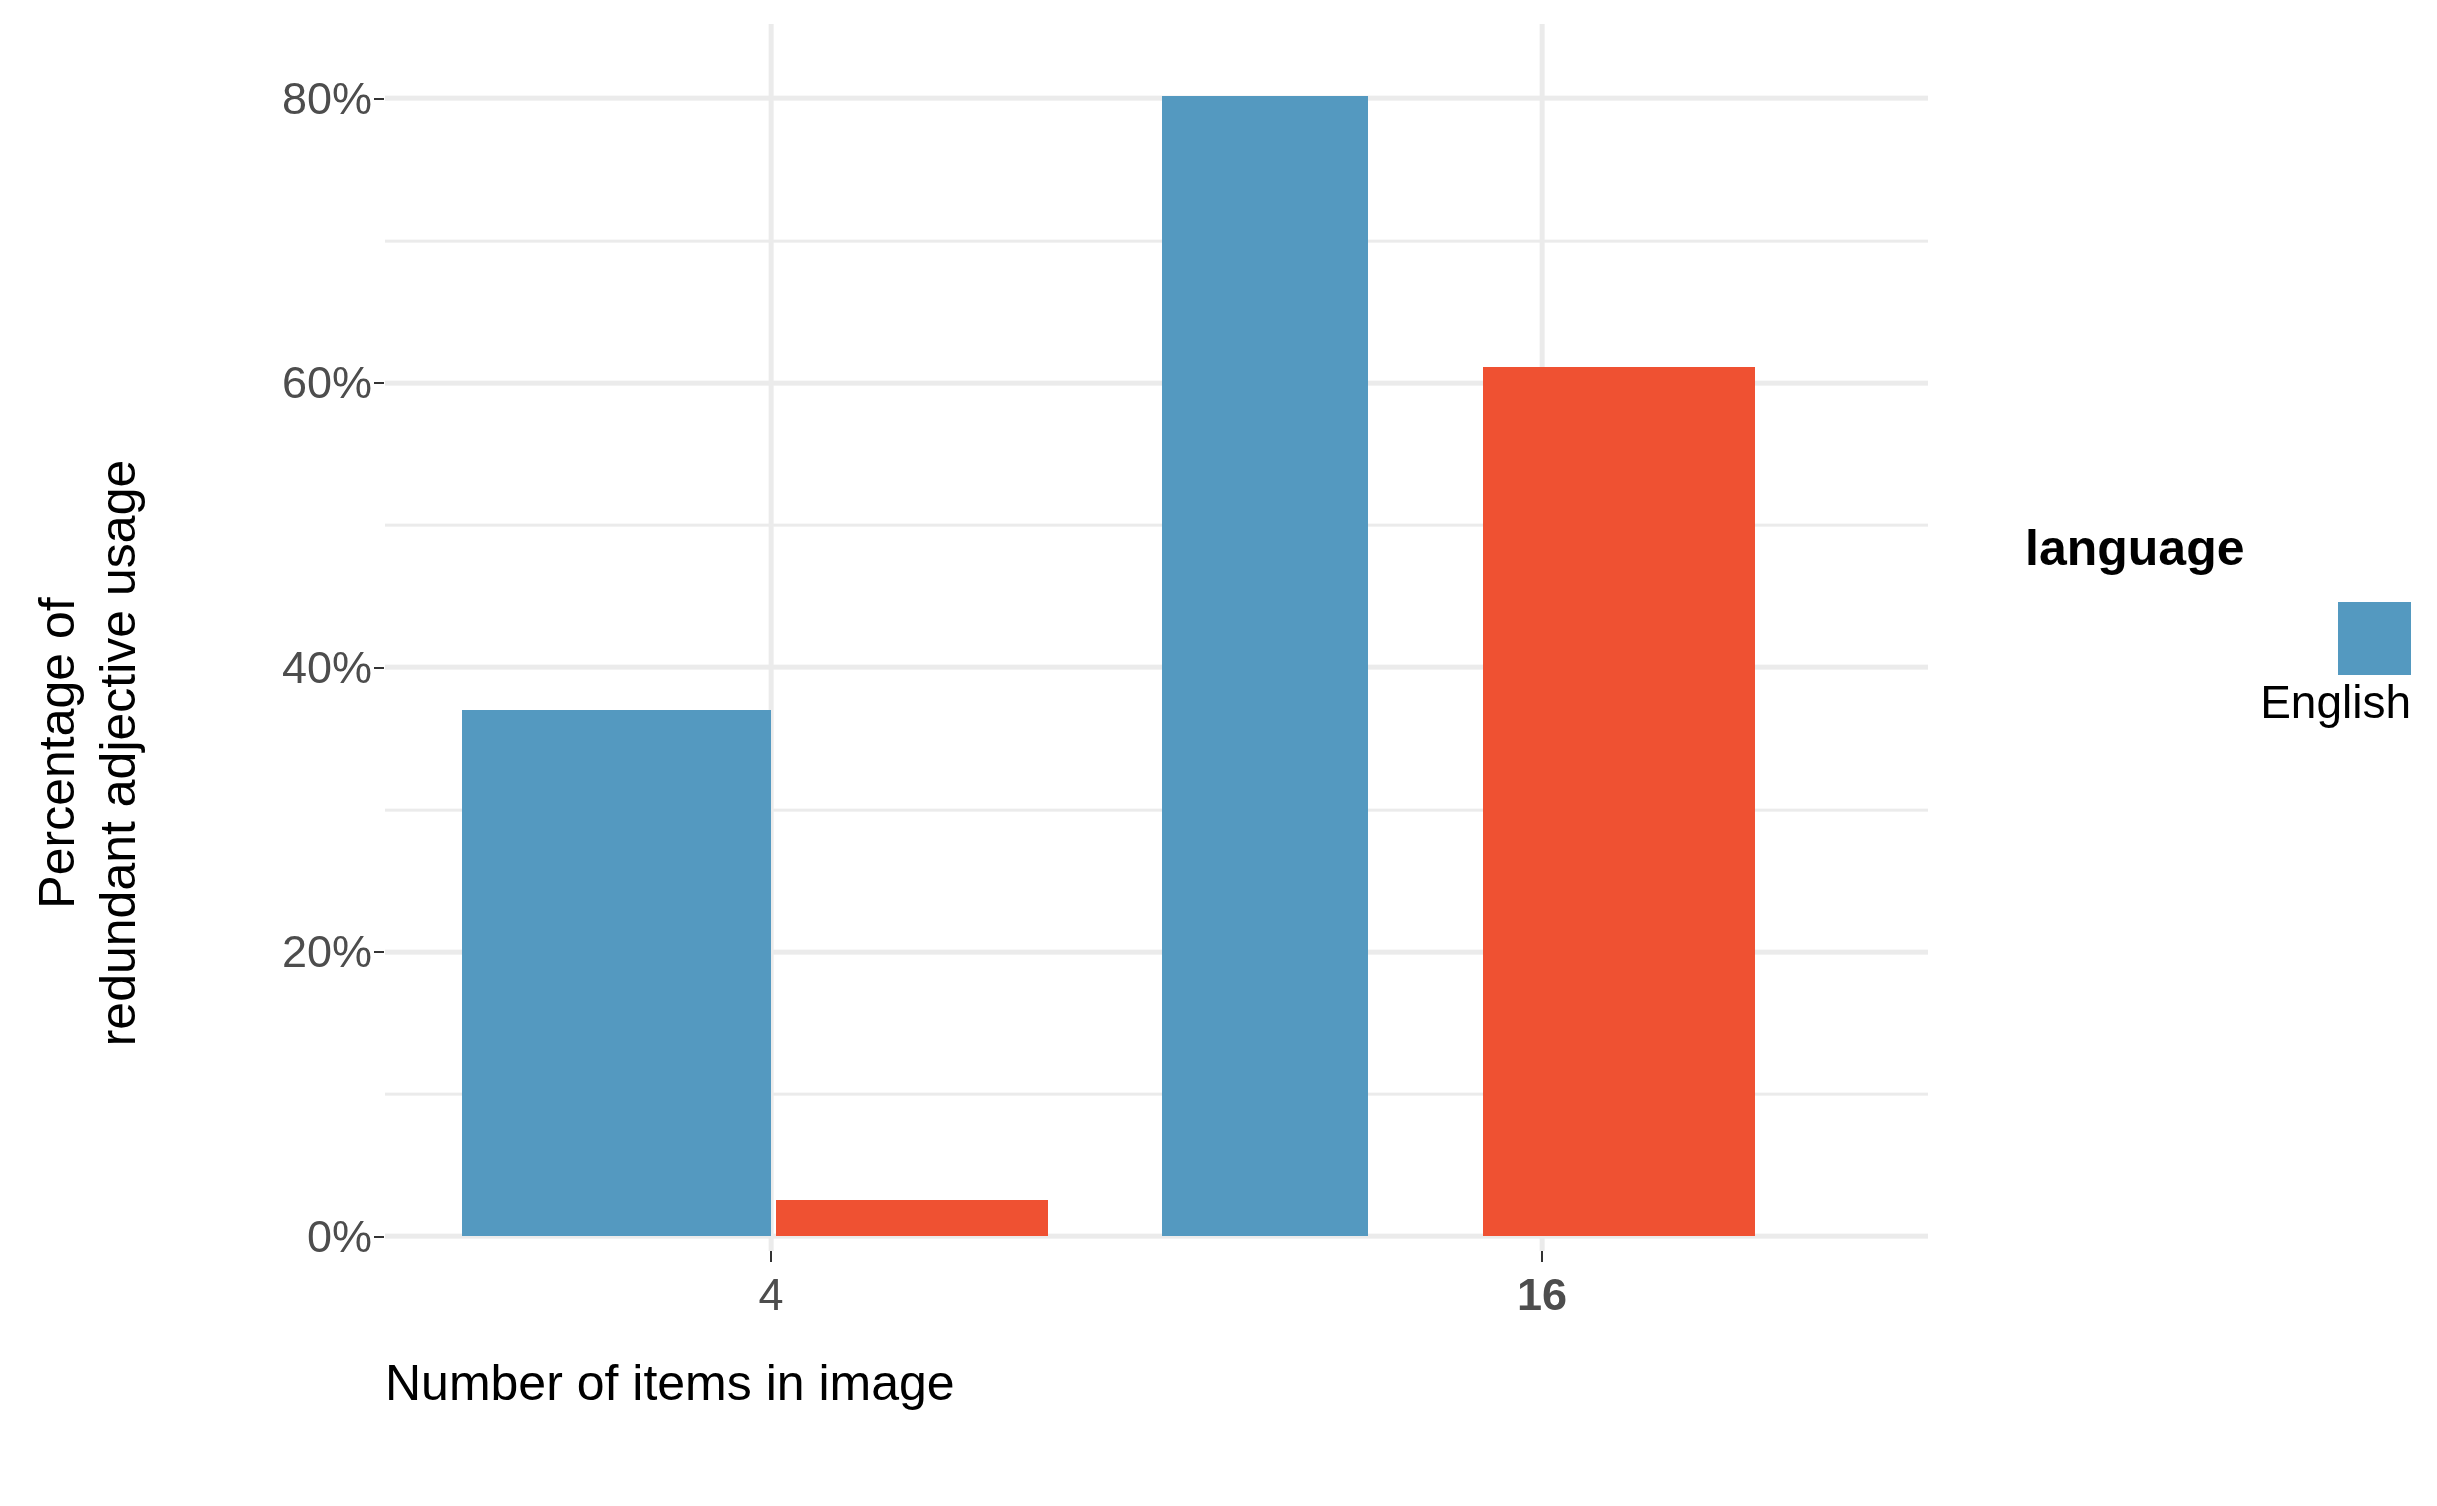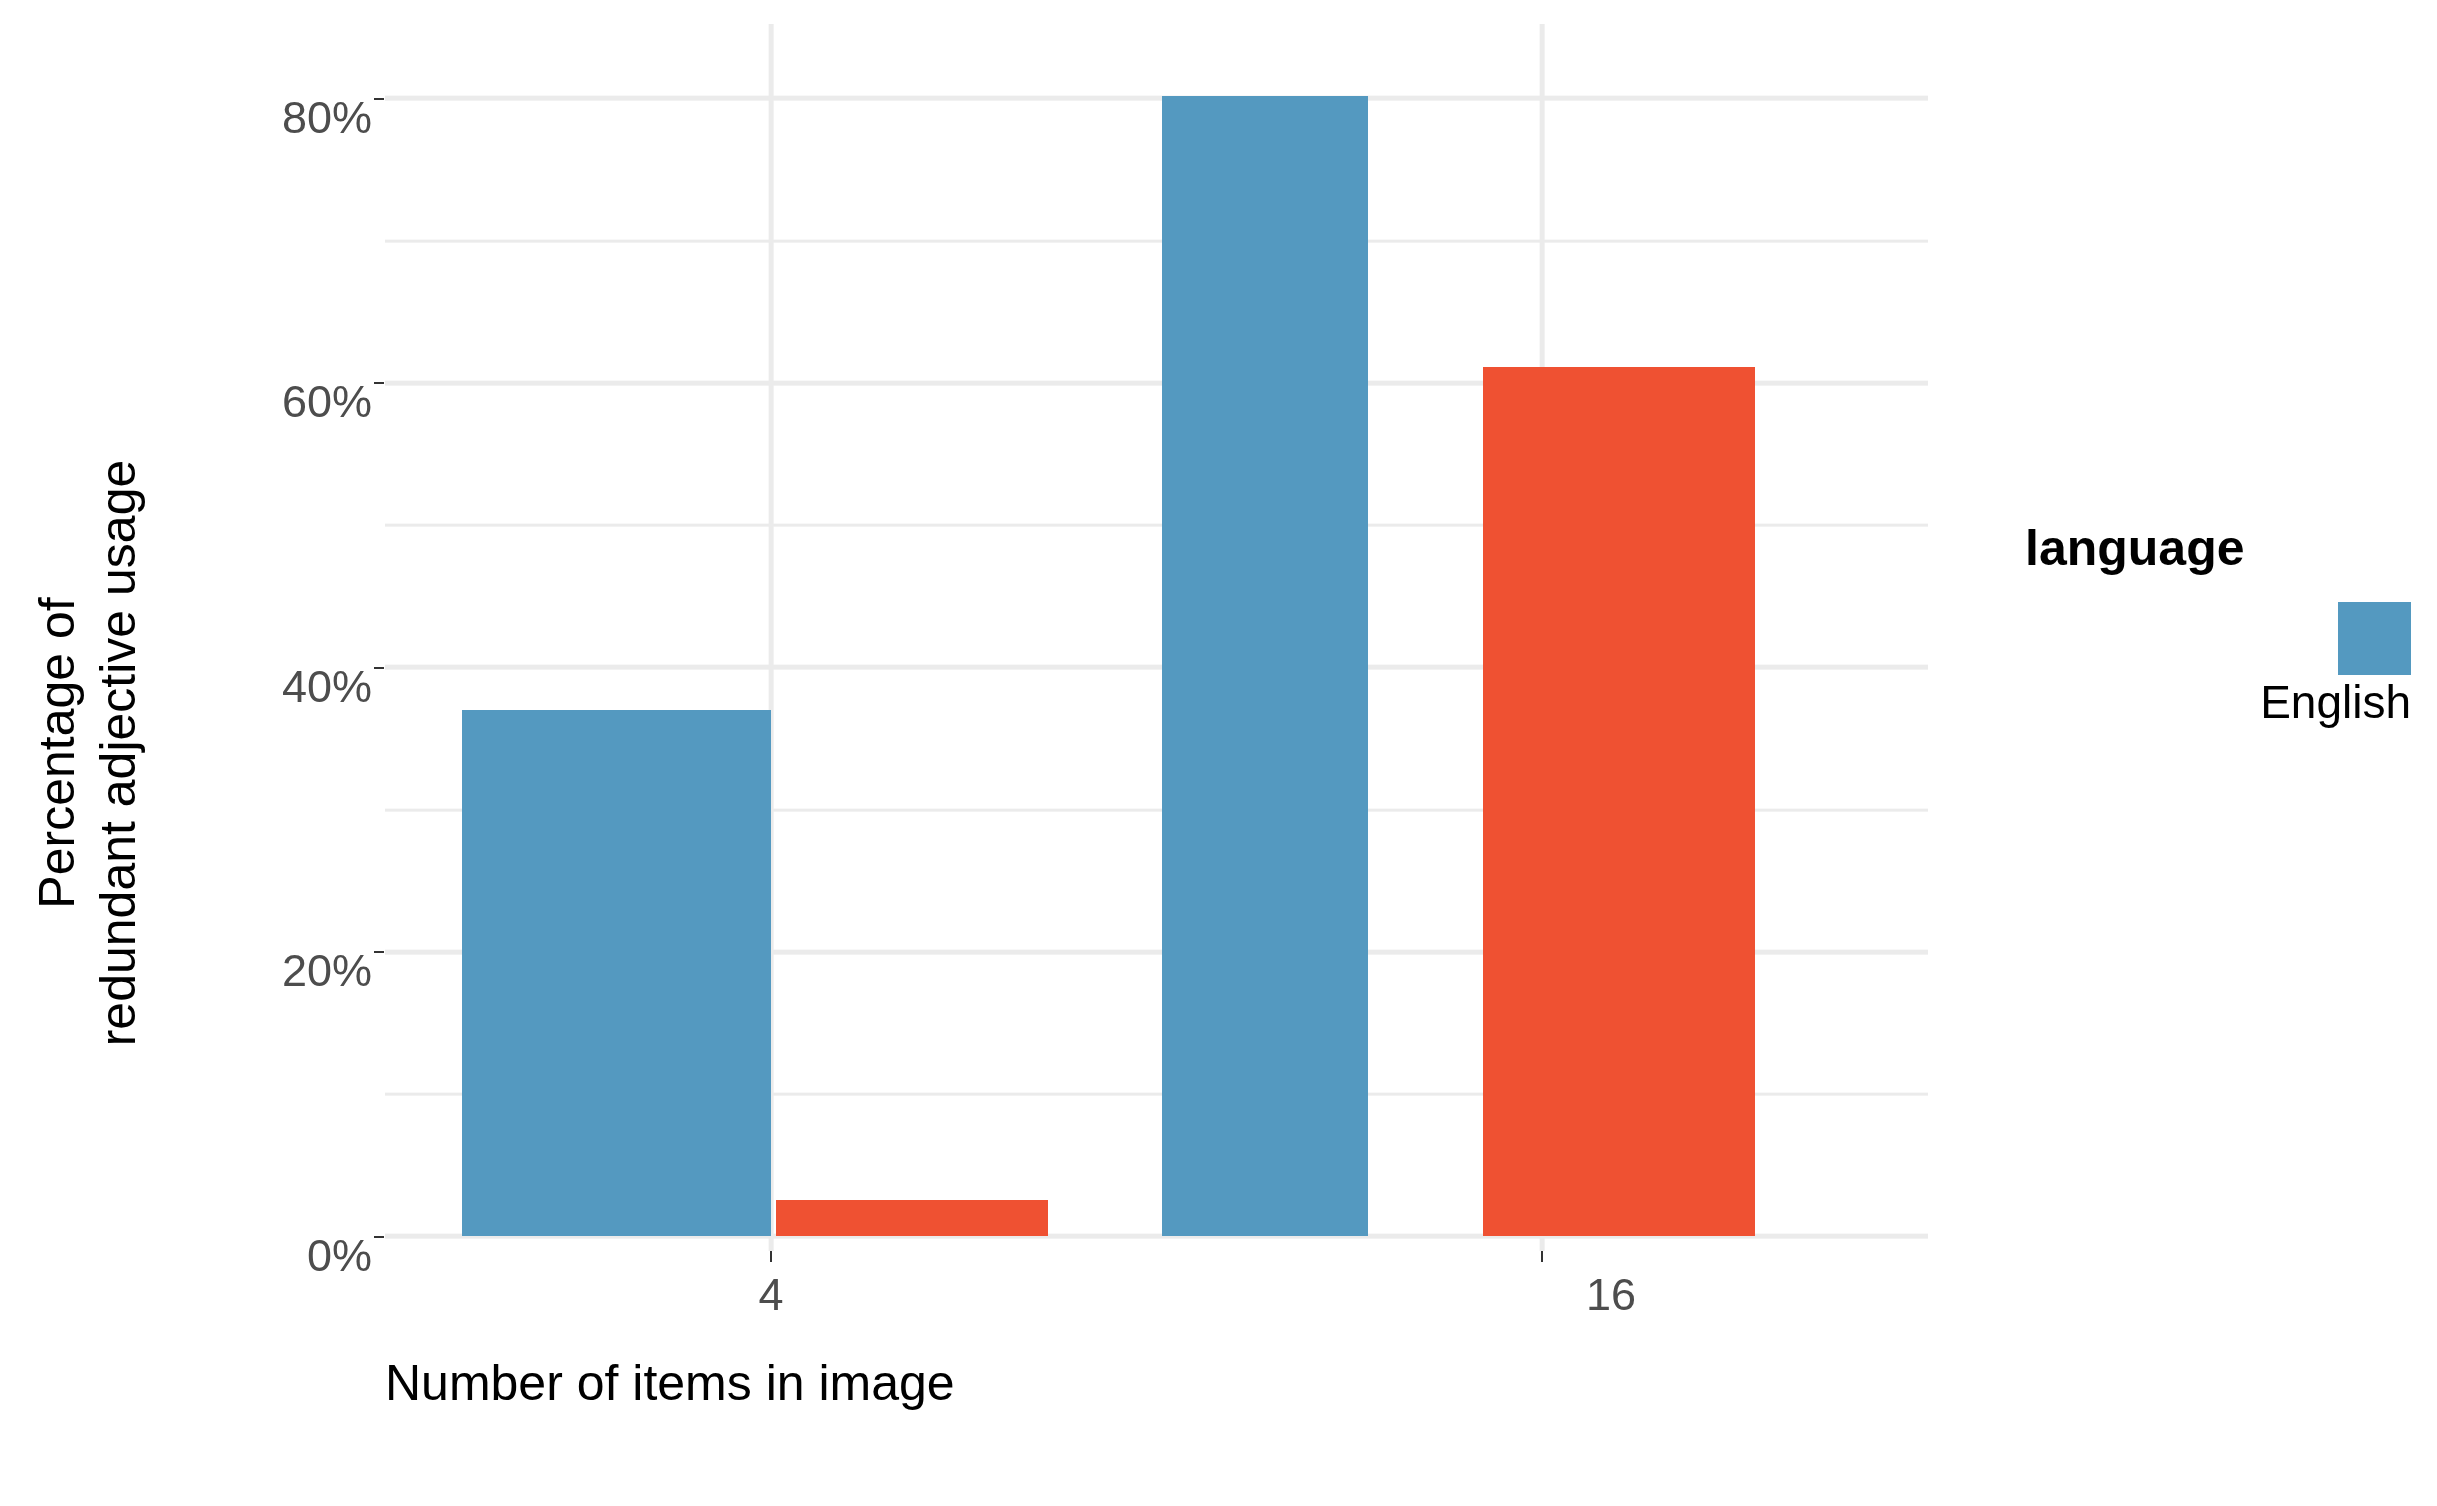--- a/index.html
+++ b/index.html
@@ -47,21 +47,20 @@
   
   .y-tick-label {
     position: absolute;
     right: 0;
     width: 203px;
     text-align: right;
     font-size: 45px;
     color: #4D4D4D;
     transform: translateY(-50%);
     white-space: nowrap;
-    margin-top: 19px;
   }
   #y-tick-labels {
     position: absolute;
     left: 169px;
     top: 0; width: 203px; height: 1506px;
   }
 
   
   #y-ticks {
     position: absolute;
@@ -238,21 +237,21 @@
     <div class="bar" style="left: 1098px; width: 272px; height: 869px; bottom: 15px; background: rgb(239, 81, 50);"></div>
   </div>
 
   <div id="x-ticks">
     <div class="x-tick-mark" style="left:386px;"></div>
     <div class="x-tick-mark" style="left:1157px;"></div>
   </div>
 
   <div id="x-tick-labels">
     <div class="x-tick-label" style="left:386px;">4</div>
-    <div class="x-tick-label" style="left:1226px;">16</div>
+    <div class="x-tick-label" style="left:1157px;font-weight:bold;">16</div>
   </div>
 
   <div id="x-axis-title">Number of items in image</div>
 
   <div id="legend">
     <div id="legend-title">language</div>
 
     <div class="legend-row">
       <div class="legend-key" style="background:#5499C0;"></div>
       <div class="legend-label">English</div>

